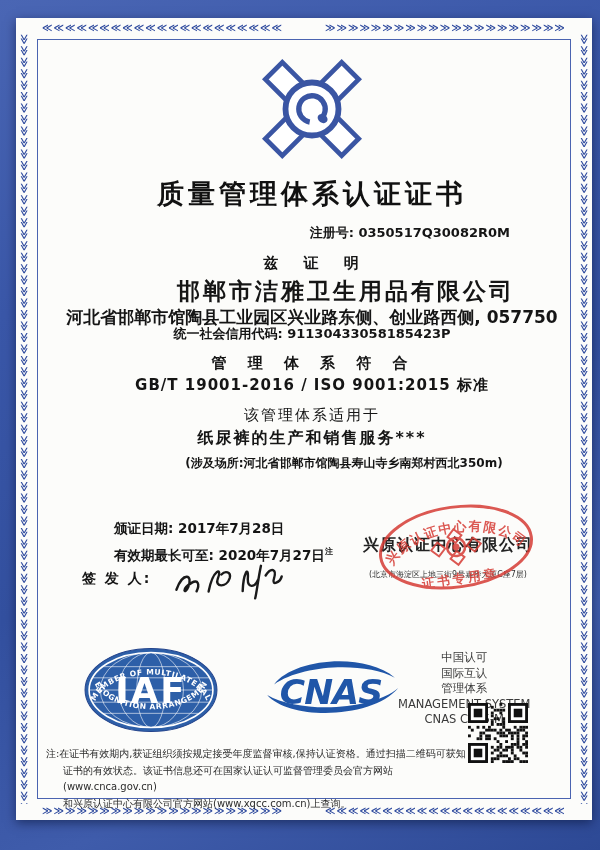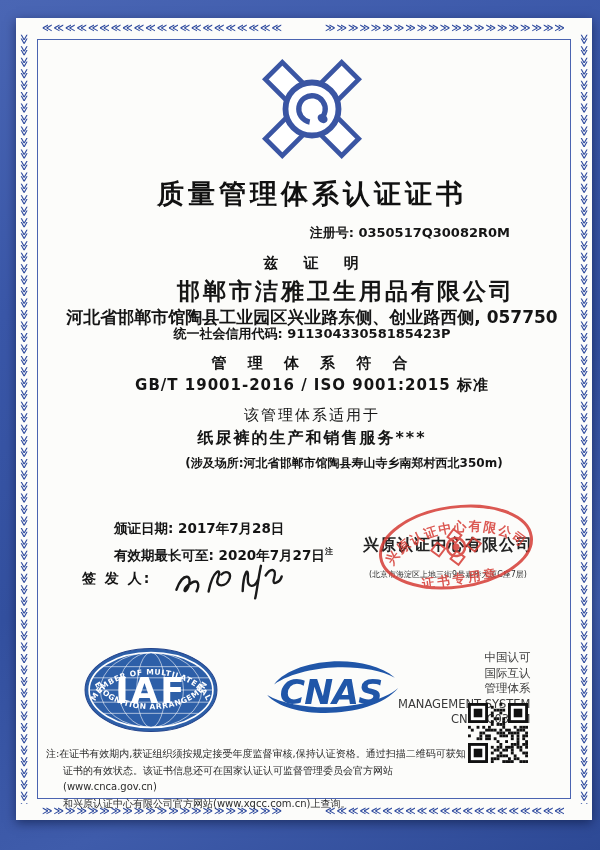--- a/index.html
+++ b/index.html
@@ -45,21 +45,21 @@
   .sup-note{font-size:8px;vertical-align:super;}
   .signer-row{position:absolute;left:66px;top:552px;font-size:14px;font-weight:bold;letter-spacing:2px;}
   .signature-svg{position:absolute;left:88px;top:-14px;}
   .issuer{position:absolute;left:330px;top:517px;width:204px;text-align:center;}
   .issuer-name{font-size:16px;font-weight:600;letter-spacing:1px;color:#222;}
   .issuer-addr{margin-top:13px;font-size:8px;color:#333;letter-spacing:0;}
   .seal{position:absolute;left:30px;top:-32px;width:160px;height:88px;transform:rotate(-8deg);opacity:.85;pointer-events:none;}
   
   .iaf{position:absolute;left:66px;top:628px;}
   .cnas{position:absolute;left:246px;top:636px;}
-  .cn-block{position:absolute;left:382px;top:632px;font-size:11.5px;line-height:15.5px;color:#3a3a3a;text-align:right;}
+  .cn-block{position:absolute;left:382px;top:632px;font-size:11.5px;line-height:15.5px;color:#3a3a3a;text-align:center;}
   .qr{position:absolute;left:452px;top:684px;width:60px;height:62px;}
   .footnote{position:absolute;left:30px;top:728px;width:440px;font-size:10px;line-height:16.5px;color:#2b2b2b;text-align:left;}
   .fn-indent{padding-left:17px;}
 </style>
 </head>
 <body>
 
 <div class="page">
 
   <div class="band band-top">

